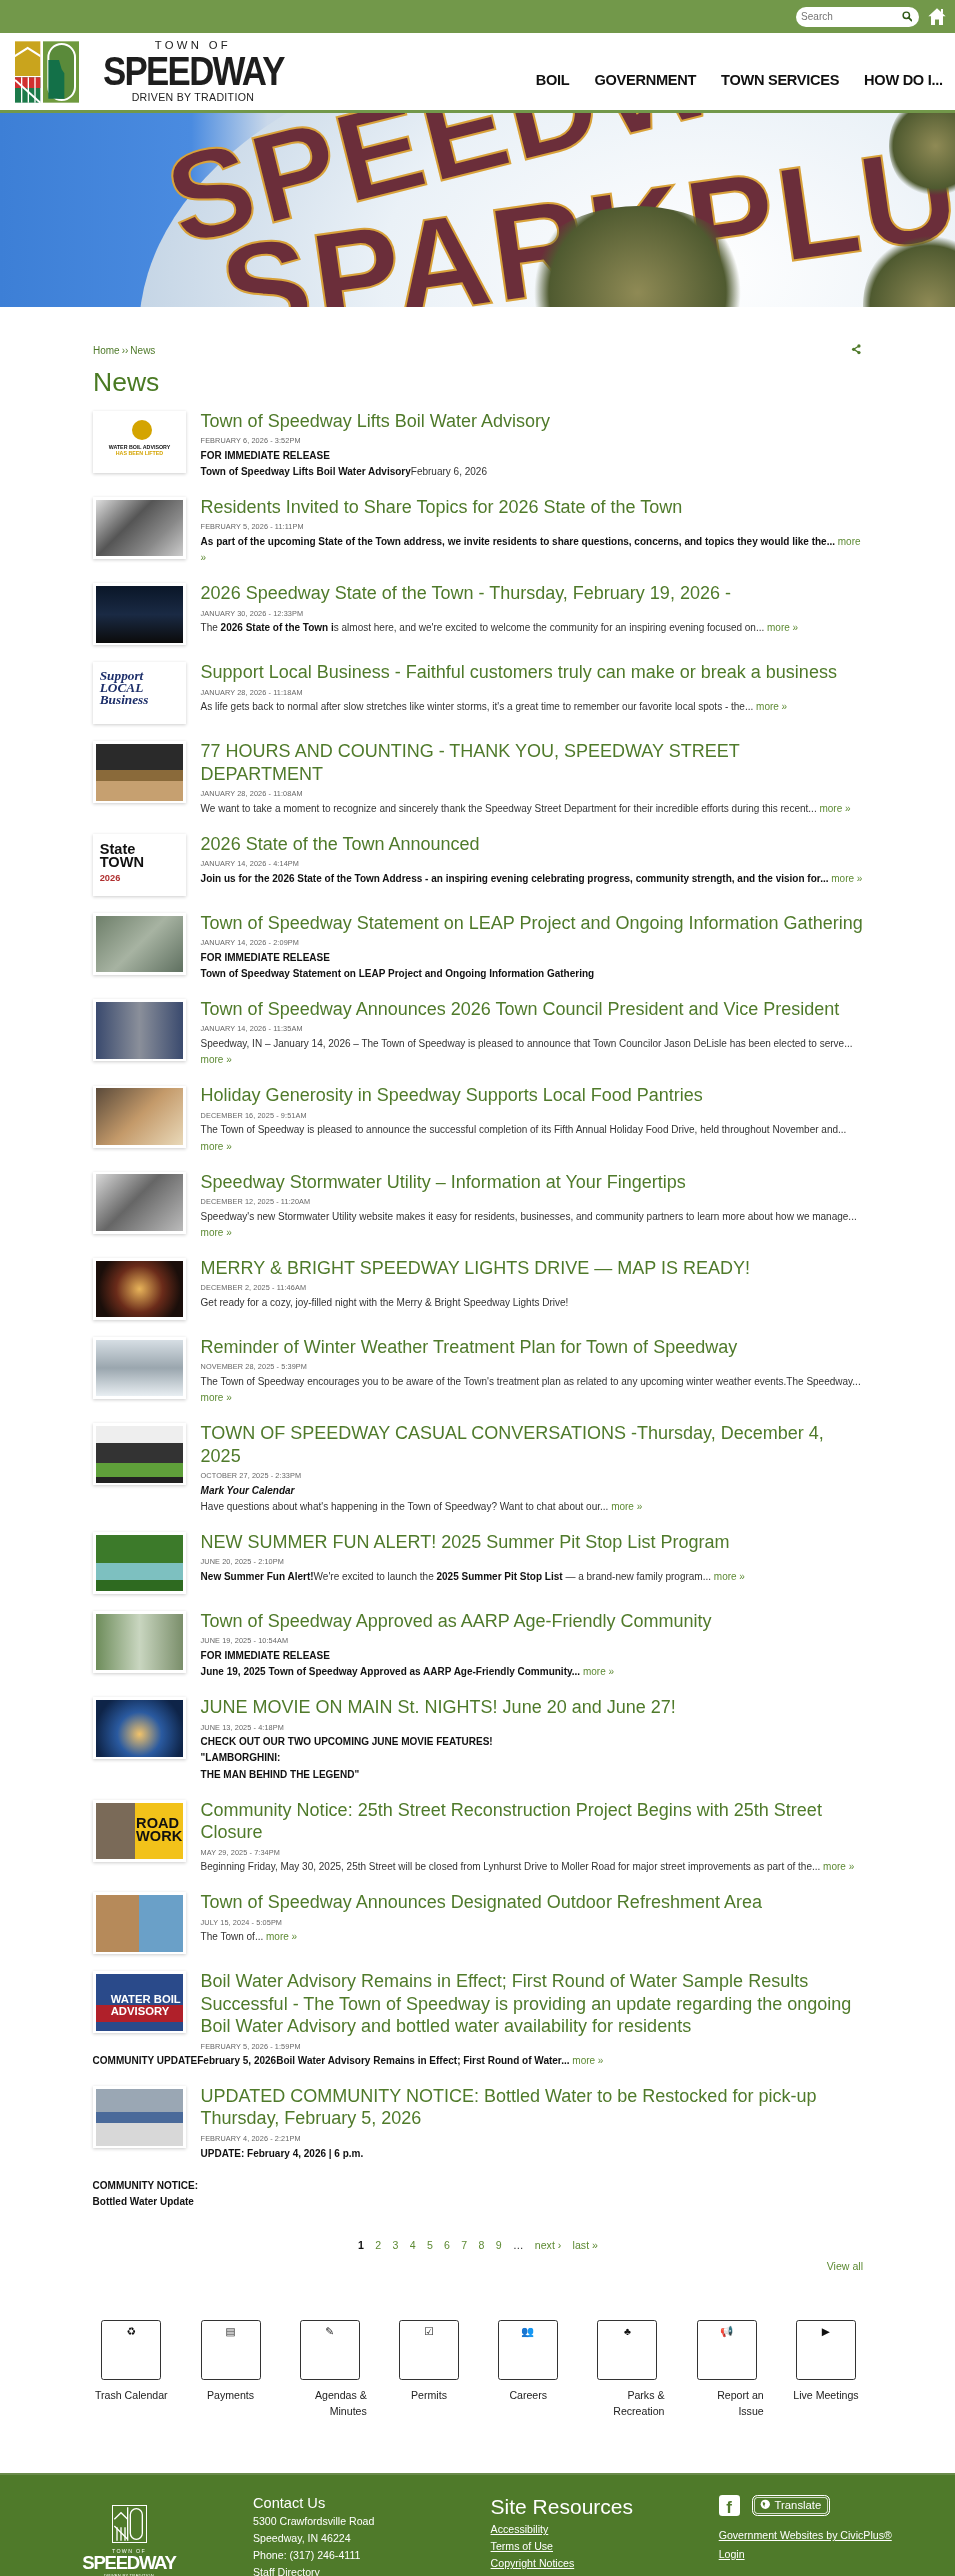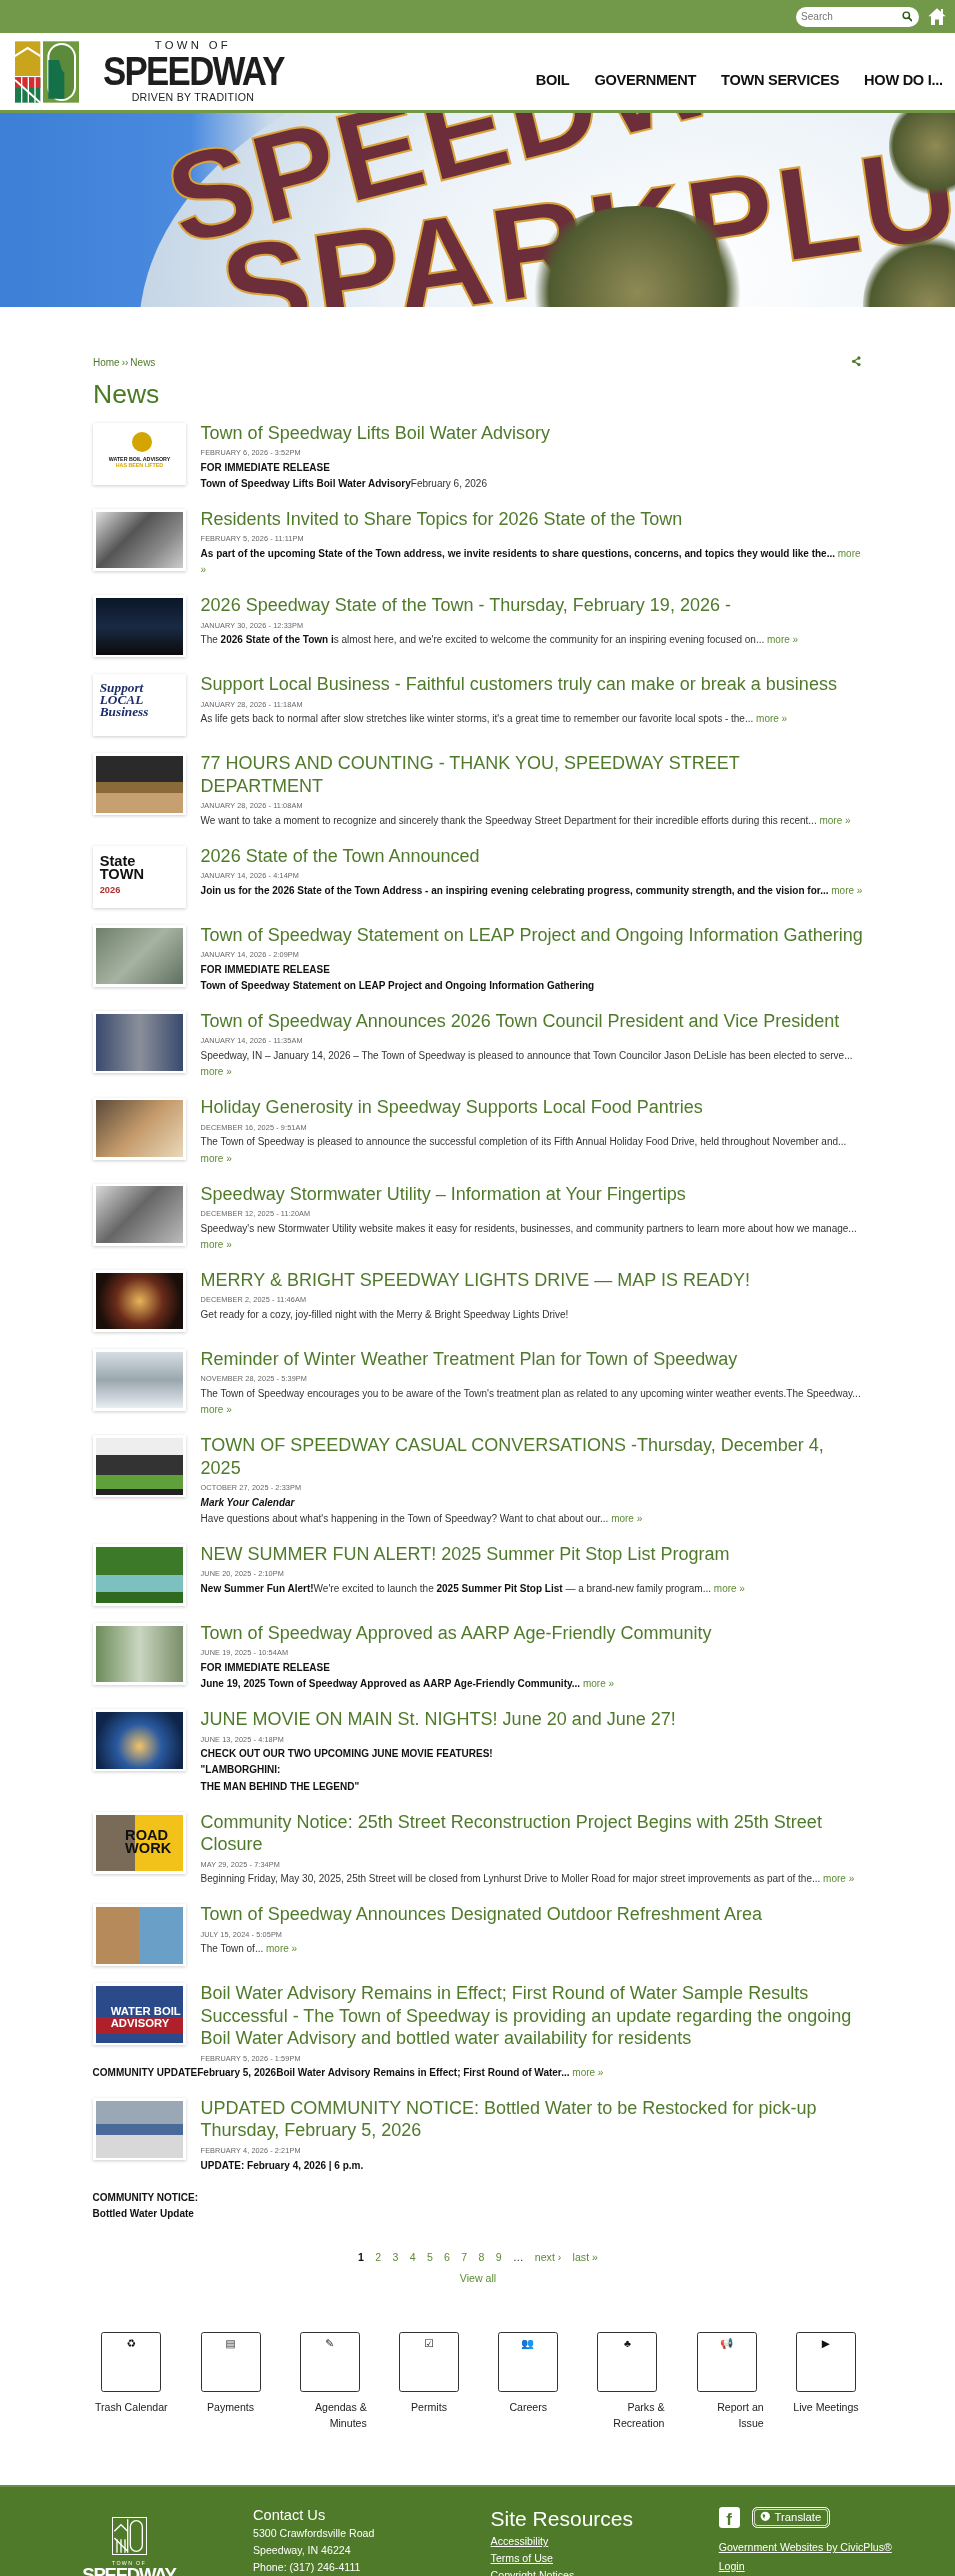--- a/index.html
+++ b/index.html
@@ -18,40 +18,40 @@
 .logo-text .t2{font-size:41px;font-weight:bold;letter-spacing:-2px;color:#1e1e1e;font-family:"Liberation Sans Narrow","Liberation Sans",sans-serif;transform:scaleX(.85)}
 .logo-text .t3{font-size:10.6px;color:#222;letter-spacing:0.3px}
 .nav{display:flex;gap:25px;margin-top:17px;padding-right:13.3px}
 .nav a{font-size:14.6px;font-weight:bold;color:#111;letter-spacing:-0.3px}
 .hero{height:194px;position:relative;overflow:hidden;background:linear-gradient(90deg,#3d7fd6 0%,#4a8be0 20%,#c9d8ea 28%,#e6eef6 45%,#f2f6fa 80%,#dfe8e0 100%)}
 .hero .tank{position:absolute;left:139px;top:-80px;width:929px;height:597px;border-radius:50%;background:radial-gradient(ellipse at 60% 40%,#ffffff 0%,#eaf1f7 40%,#c6d6e6 70%,#9fb8d2 100%)}
 .hero .word{position:absolute;font-family:"Liberation Sans",sans-serif;font-weight:bold;color:#6b2e3a;-webkit-text-stroke:2px #d9a23a;letter-spacing:2.7px}
 .hero .w1{left:153px;top:20px;font-size:126px;transform:rotate(-14deg);transform-origin:left top}
 .hero .w2{left:212px;top:106px;font-size:133px;transform:rotate(-8deg);transform-origin:left top}
 .hero .tree{position:absolute;border-radius:50%;background:radial-gradient(circle,#8f8a55 0%,#4f5a30 60%,rgba(60,70,40,0) 70%)}
-.main{width:770px;margin:12px auto;padding-top:37px}
+.main{width:770px;margin:0 auto;padding-top:37px}
 .crumbrow{display:flex;justify-content:space-between;align-items:center}
 .crumb{font-size:10px;color:#4f7a2a}
 .crumb .sep{margin:0 2px}
 .share{width:12px;height:12px;cursor:pointer}
 h1.title{font-size:26.5px;color:#4a7a23;font-weight:normal;margin:10.6px 0 13.3px}
 .item{display:flex;gap:14.6px;margin-bottom:17px}
 .thumb{width:93px;height:62px;flex:0 0 93px;box-shadow:0 0.7px 3.3px rgba(0,0,0,.2);background:#fff;padding:2.7px;position:relative}
 .thumb .img{width:100%;height:100%}
 .body{flex:1}
 .item-title{font-size:18px;color:#4f7a2a;line-height:1.25;display:block;margin-top:-1.3px}
 .date{font-size:7.3px;color:#666;text-transform:uppercase;margin:4px 0 2.7px;letter-spacing:0.1px}
 .desc{font-size:10px;line-height:1.62;color:#333}
 .desc b{color:#111}
 .more{color:#5d8a33}
 .flush{margin-left:-108px;font-size:10px;line-height:1.6}
 .pager{display:flex;justify-content:center;gap:11.3px;font-size:10.6px;margin:29px 0 9.3px}
 .pager a{color:#5d8a33}
 .pager .cur{color:#111;font-weight:bold}
-.viewall{text-align:center;font-size:10.6px;color:#5d8a33;margin-bottom:48px}
+.viewall{text-align:right;font-size:10.6px;color:#5d8a33;margin-bottom:48px}
 .quick{display:flex;justify-content:space-between;padding:0 0 0 1.3px;margin-bottom:53px}
 .ql{width:74px;display:flex;flex-direction:column;align-items:center;cursor:pointer}
 .qbox{width:60px;height:60px;border:0.7px solid #333;border-radius:2.7px;display:flex;justify-content:center;padding-top:5.3px}
 .qbox span{font-size:10.6px;color:#111;line-height:1}
 .qlabel{margin-top:6.6px;font-size:10.6px;text-align:right;line-height:1.55;color:#222}
 .footer{background:#4f7a2a;border-top:2.7px solid #6a8c4a;border-bottom:2.7px solid #3f6620;height:139px;display:flex;padding:20px 0 0 85px;color:#fff}
 .flogo{width:88px;display:flex;flex-direction:column;align-items:center;margin-top:10.6px}
 .flogo .m{width:35px;height:38px;border:1.3px solid #fff;position:relative}
 .flogo .a{font-size:5.3px;letter-spacing:1.3px;margin-top:5.3px}
 .flogo .b{font-size:18.6px;font-weight:bold;letter-spacing:-1.3px;line-height:1}
@@ -316,21 +316,21 @@
       <a class="item-title">JUNE MOVIE ON MAIN St. NIGHTS! June 20 and June 27!</a>
       <div class="date">JUNE 13, 2025 - 4:18PM</div>
       <div class="desc"><b>CHECK OUT OUR TWO UPCOMING JUNE MOVIE FEATURES!</b></div>
           <div class="desc"><b> "LAMBORGHINI:</b></div>
           <div class="desc"><b>THE MAN BEHIND THE LEGEND"</b></div>
     </div>
       </div>
       <div class="item">
     <a class="thumb">
       <div class="img" style="background:linear-gradient(90deg,#7a6a58 0 45%,#f2c21a 45%);position:relative;overflow:hidden">
-            <div style="position:absolute;right:12px;top:14.6px;font:bold 14.6px 'Liberation Sans',sans-serif;color:#111;line-height:.9">ROAD<br>WORK</div>
+            <div style="position:absolute;right:1px;top:14.6px;font:bold 14.6px 'Liberation Sans',sans-serif;color:#111;line-height:.9">ROAD<br>WORK</div>
           </div>
     </a>
     <div class="body">
       <a class="item-title">Community Notice: 25th Street Reconstruction Project Begins with 25th Street Closure</a>
       <div class="date">MAY 29, 2025 - 7:34PM</div>
       <div class="desc"><span>Beginning Friday, May 30, 2025, 25th Street will be closed from Lynhurst Drive to Moller Road for major street improvements as part of the...</span> <a class="more">more »</a></div>
     </div>
       </div>
       <div class="item">
     <a class="thumb">

